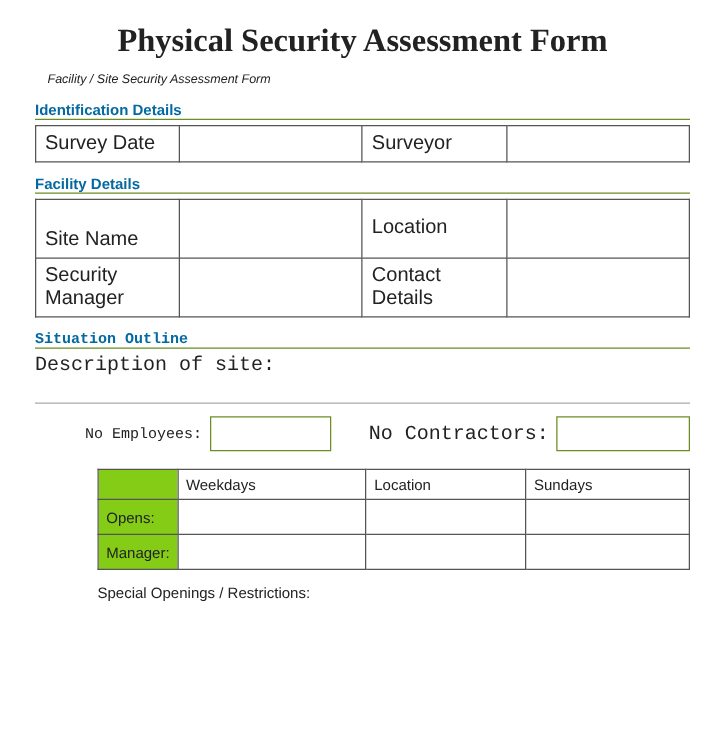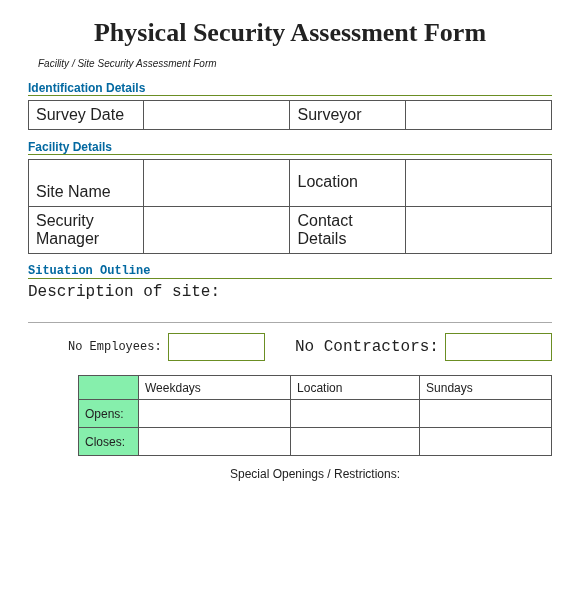--- a/index.html
+++ b/index.html
@@ -129,28 +129,27 @@
     .op-table th {
       border: 1px solid #555;
       padding: 4px 6px;
       font-size: 12px;
       font-weight: normal;
       text-align: left;
       background: #fff;
       height: 24px;
     }
     .op-table .row-label {
-      background: #86efac;
+      background: #84cc16;
       width: 60px;
     }
     .special-label {
       font-size: 12px;
       margin-top: 11px;
       margin-left: 50px;
-      text-align: center;
     }
   </style>
 </head>
 <body>
 
 <div class="page-title">Physical Security Assessment Form</div>
 
 <div class="subtitle">Facility / Site Security Assessment Form</div>
 
 <div class="section-label">Identification Details</div>
@@ -205,21 +204,21 @@
       <th>Location</th>
       <th>Sundays</th>
     </tr>
     <tr>
       <td class="row-label">Opens:</td>
       <td></td>
       <td></td>
       <td></td>
     </tr>
     <tr>
-      <td class="row-label">Closes:</td>
+      <td class="row-label">Manager:</td>
       <td></td>
       <td></td>
       <td></td>
     </tr>
   </tbody>
     </table>
   <div class="special-label">Special Openings / Restrictions:</div>
 </div>
 
 </body></html>

